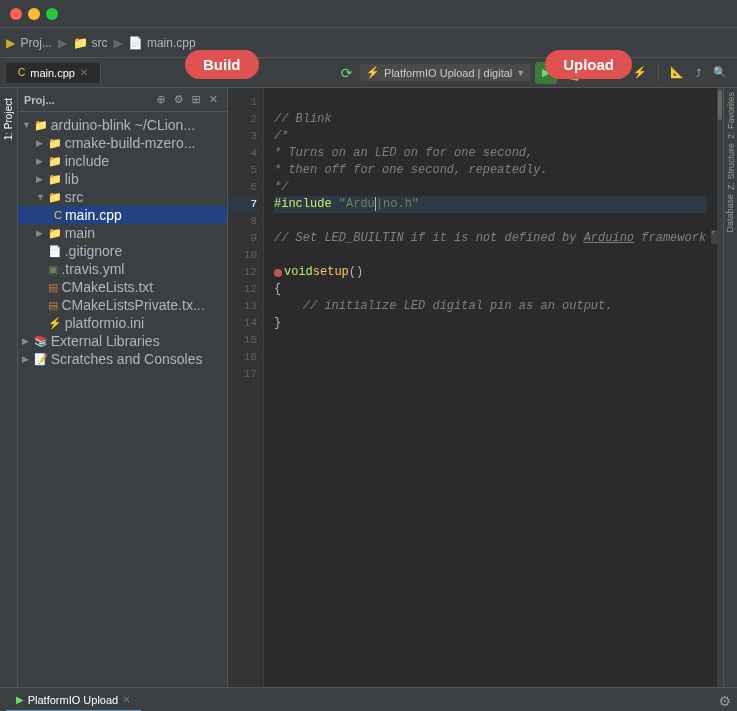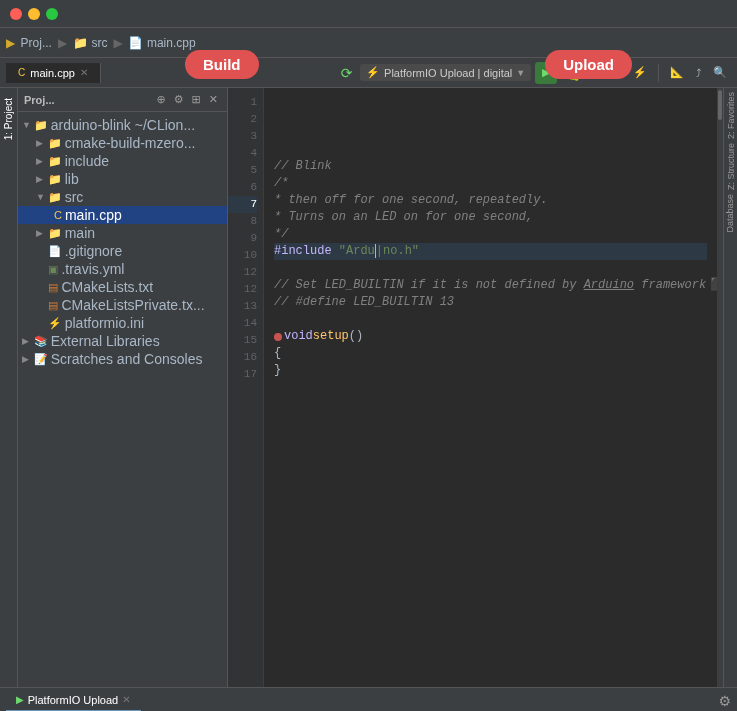--- a/index.html
+++ b/index.html
@@ -263,24 +263,23 @@
       border-right: 1px solid #3c3f41;
     }
     .code-content {
       flex: 1;
       padding: 6px 10px;
       font-size: 12px;
       font-family: 'Courier New', monospace;
       line-height: 17px;
       overflow: auto;
       color: #a9b7c6;
-      margin-top: 47px;
     }
     .code-line { white-space: nowrap; min-height: 17px; }
-    .kw { color: #c4b5fd; }
+    .kw { color: #bef264; }
     .str { color: #6a8759; }
     .comment { color: #808080; font-style: italic; }
     .fn { color: #ffc66d; }
     .macro { color: #9876aa; }
     .hl-line {
       background: #2d3a45;
       display: block;
     }
 
     
@@ -557,30 +556,30 @@
         <div>13</div>
         <div>14</div>
         <div>15</div>
         <div>16</div>
         <div>17</div>
       </div>
       <div class="code-content">
         <div class="code-line">&nbsp;</div>
         <div class="code-line"><span class="comment">// Blink</span></div>
         <div class="code-line"><span class="comment">/*</span></div>
+        <div class="code-line"><span class="comment"> * Turns on an LED on for one second,</span></div>
         <div class="code-line"><span class="comment"> * then off for one second, repeatedly.</span></div>
-        <div class="code-line"><span class="comment"> * Turns on an LED on for one second,</span></div>
         <div class="code-line"><span class="comment"> */</span></div>
         <div class="code-line hl-line"><span class="kw">#include</span> <span class="str">"Ardu<span style="border-left:1px solid #a9b7c6;">|</span>no.h"</span></div>
         <div class="code-line">&nbsp;</div>
         <div class="code-line"><span class="comment">// Set LED_BUILTIN if it is not defined by <span style="text-decoration:underline;">Arduino</span> framework</span><span style="color:#ff6b6b; margin-left:4px;">⬛</span></div>
-        <div class="code-line"><span class="comment">// #define LED_BUILTIN 13</span></div>
         <div class="code-line">&nbsp;</div>
         <div class="code-line" style="display:flex;align-items:center;"><div class="breakpoint-dot"></div><span class="kw">void</span> <span class="fn">setup</span>()</div>
         <div class="code-line">{</div>
+        <div class="code-line">&nbsp;&nbsp;&nbsp;&nbsp;<span class="comment">// initialize LED digital pin as an output.</span></div>
         <div class="code-line">}</div>
         <div class="code-line">&nbsp;</div>
       </div>
 
       <div style="width:6px; background:#3c3f41;">
         <div style="width:4px; height:30px; background:#666; margin:2px auto; border-radius:2px;"></div>
       </div>
     </div>
   </div>
 

